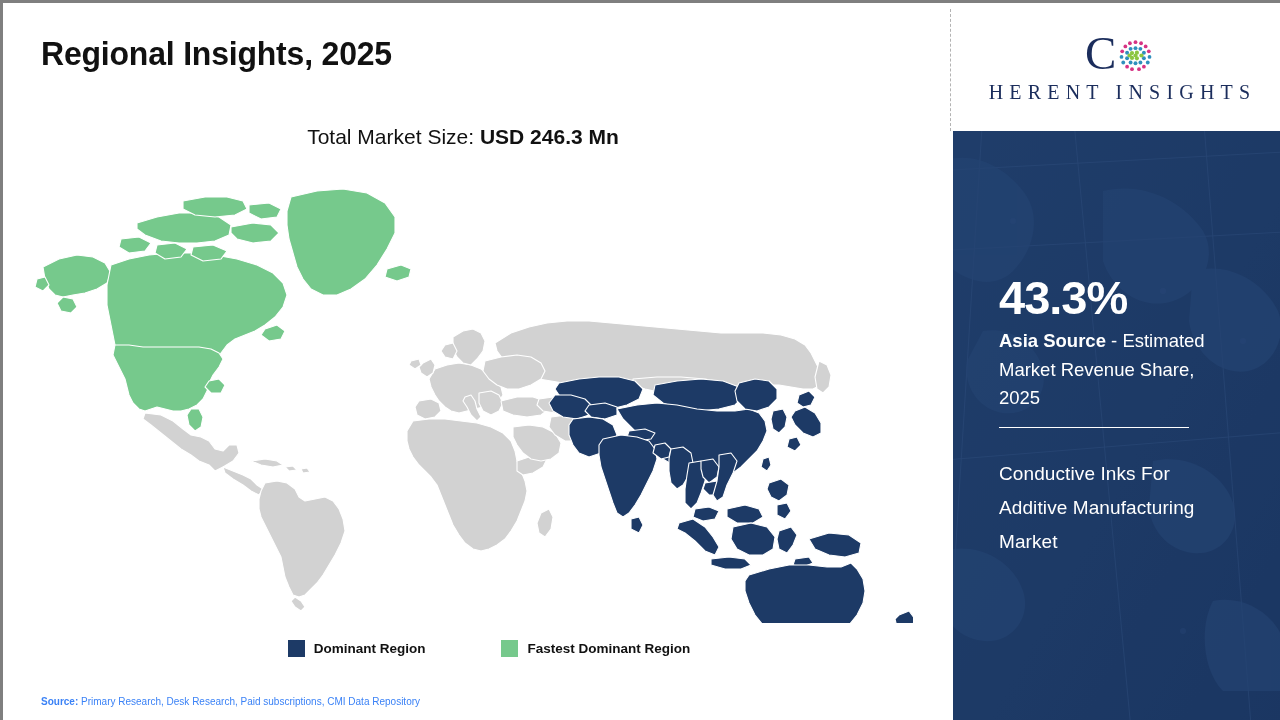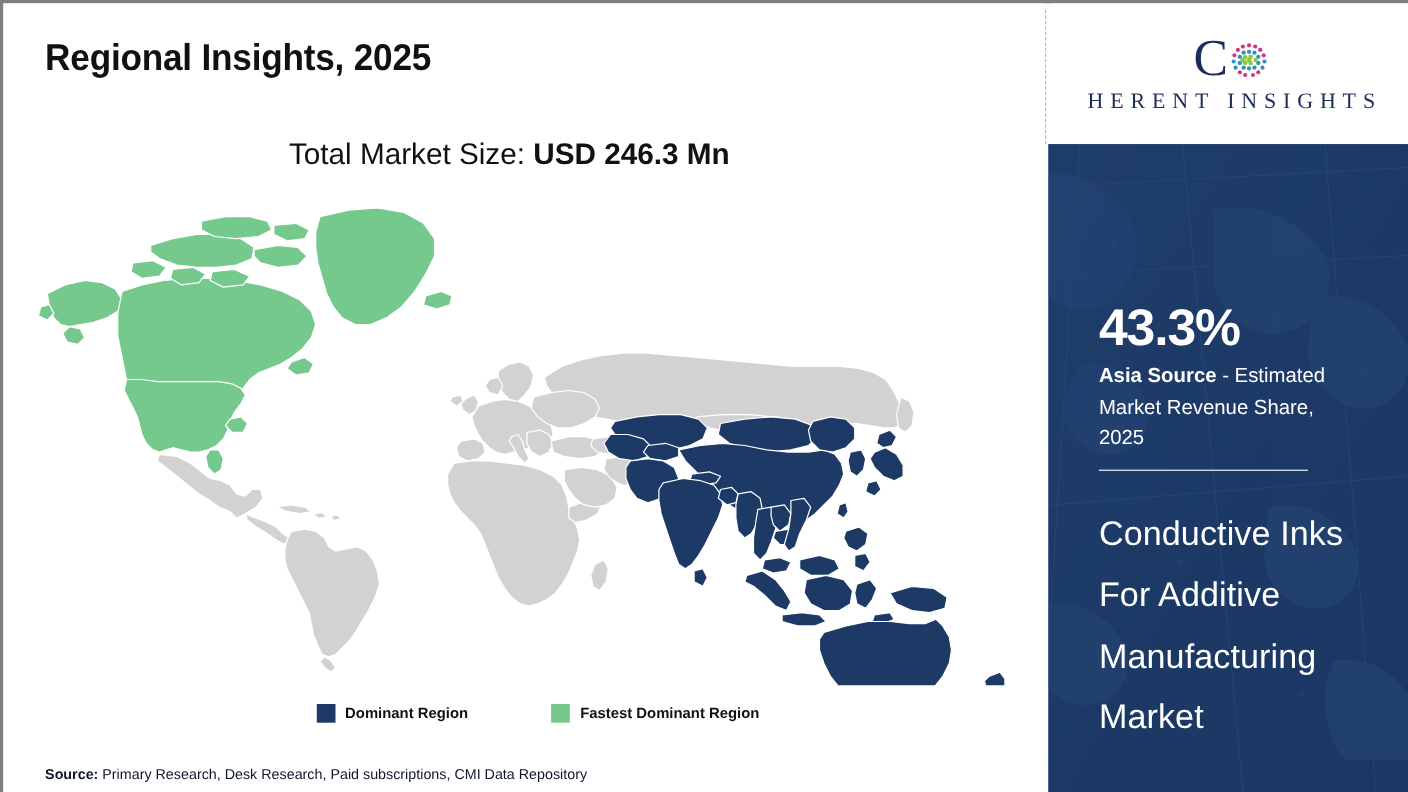--- a/index.html
+++ b/index.html
@@ -38,21 +38,21 @@
     font-family: "Liberation Sans Narrow", "Liberation Sans", sans-serif;
     transform: scaleX(0.94);
     transform-origin: left center;
     white-space: nowrap;
   }
   #market-size-line {
     position: absolute;
     left: 0; top: 122px;
     width: 920px;
     text-align: center;
-    font-size: 27px;
+    font-size: 21px;
     color: #111111;
     white-space: nowrap;
   }
   #market-size-line .label { font-weight: normal; }
   #market-size-line .value { font-weight: bold; }
 
   #map-wrap {
     position: absolute;
     left: 30px; top: 180px;
     width: 880px; height: 440px;
@@ -76,22 +76,22 @@
     font-size: 13.5px;
     font-weight: bold;
     color: #111111;
     white-space: nowrap;
   }
 
   
   #source-line {
     position: absolute;
     left: 38px; top: 693px;
-    font-size: 13px;
-    color: #0f172a;
+    font-size: 10px;
+    color: #3b82f6;
     white-space: nowrap;
   }
   #source-line .src-label { font-weight: bold; }
 
   
   #divider-dashed {
     position: absolute;
     left: 947px; top: 6px;
     width: 0; height: 122px;
     border-left: 1.5px dashed #b3b3b3;
@@ -173,21 +173,21 @@
   #stat-rule {
     position: absolute;
     top: 296px; left: 0;
     width: 190px; height: 0;
     border-top: 1.6px solid #ffffff;
   }
   #market-name {
     position: absolute;
     top: 326px; left: 0;
     width: 240px;
-    font-size: 31px;
+    font-size: 19px;
     font-weight: 300;
     color: #ffffff;
     line-height: 1.8;
     letter-spacing: 0.1px;
   }
 </style>
 </head>
 <body>
 
 <div id="canvas">

